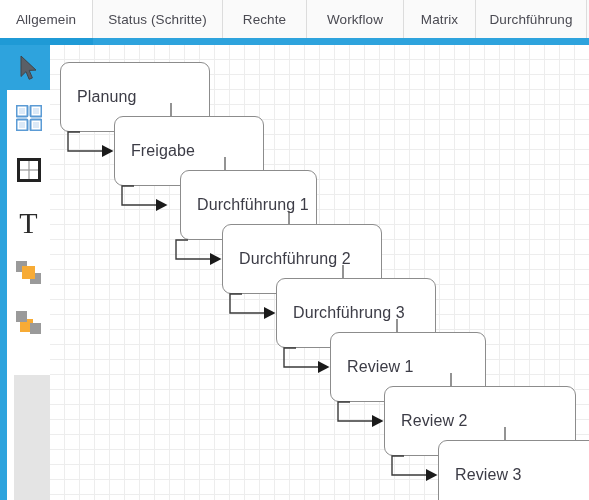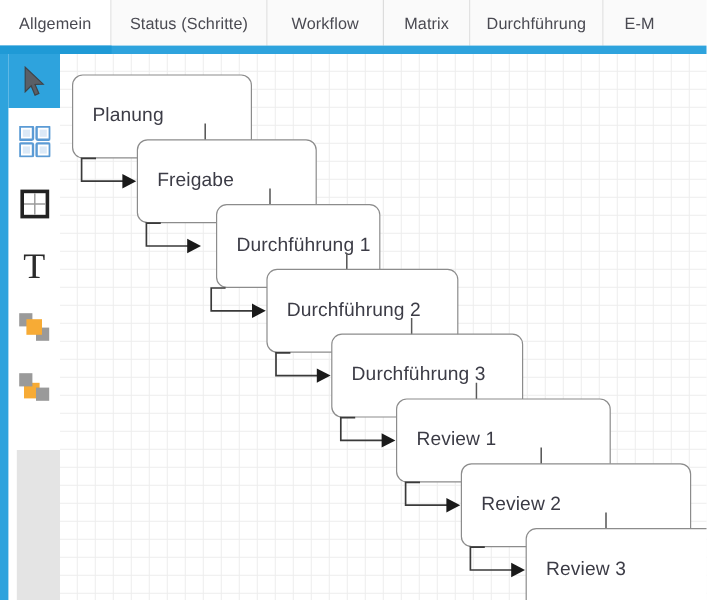--- a/index.html
+++ b/index.html
@@ -170,20 +170,21 @@
   }
 </style>
 </head>
 <body>
 
 <div id="app">
 
   <div class="tabbar" id="tabbar">
       <div class="tab active" style="width: 93px;">Allgemein</div>
       <div class="tab" style="width: 130px;">Status (Schritte)</div>
+      <div class="tab" style="width: 84px;">Rechte</div>
       <div class="tab" style="width: 97px;">Workflow</div>
       <div class="tab" style="width: 72px;">Matrix</div>
       <div class="tab" style="width: 111px;">Durchführung</div>
       <div class="tab partial" style="width: 50px;">E-M</div>
     </div>
   <div class="tabbar-underline">
     <div class="active-seg" id="active-seg" style="width: 93px;"></div>
   </div>
 
   <div class="rail">
@@ -242,21 +243,21 @@
       </div>
       <div class="node" style="left: 130px; top: 125px; width: 137px; height: 70px; z-index: 14;">
         <div class="node-label">Durchführung 1</div>
       </div>
       <div class="node" style="left: 172px; top: 179px; width: 160px; height: 70px; z-index: 16;">
         <div class="node-label">Durchführung 2</div>
       </div>
       <div class="node" style="left: 226px; top: 233px; width: 160px; height: 70px; z-index: 18;">
         <div class="node-label">Durchführung 3</div>
       </div>
-      <div class="node" style="left: 280px; top: 287px; width: 179px; height: 70px; z-index: 20;">
+      <div class="node" style="left: 280px; top: 287px; width: 156px; height: 70px; z-index: 20;">
         <div class="node-label">Review 1</div>
       </div>
       <div class="node" style="left: 334px; top: 341px; width: 192px; height: 70px; z-index: 22;">
         <div class="node-label">Review 2</div>
       </div>
       <div class="node" style="left: 388px; top: 395px; width: 160px; height: 70px; z-index: 24;">
         <div class="node-label">Review 3</div>
       </div>
       <svg class="conn" width="88" height="59" style="left: 10px; top: 67px; z-index: 11;">
         <path d="M 20 20 L 8 20 L 8 39 L 43 39"></path>

